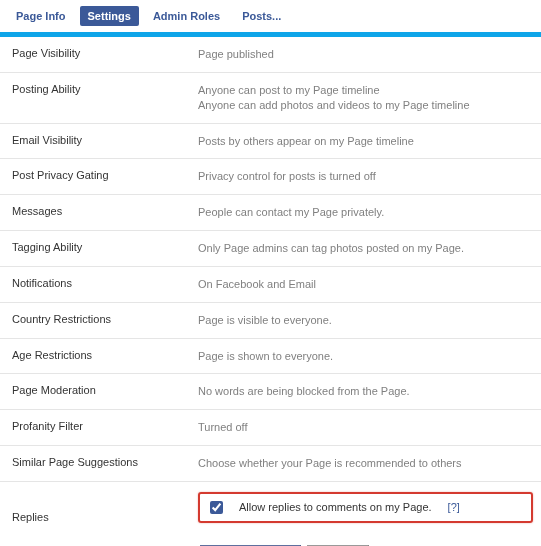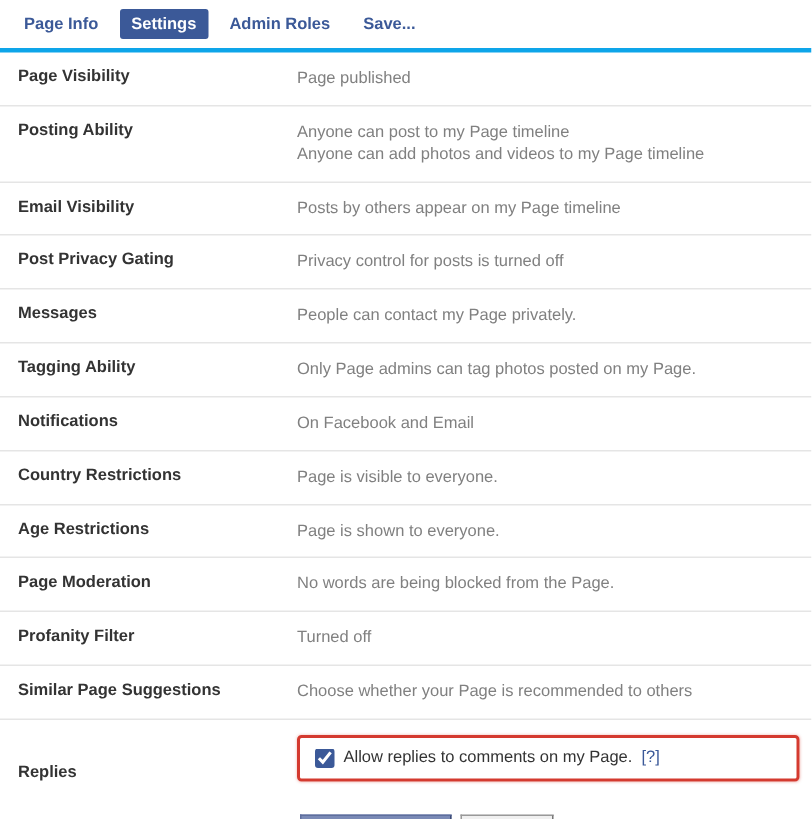--- a/index.html
+++ b/index.html
@@ -7,21 +7,21 @@
       font-family: "Lucida Grande", Tahoma, Verdana, Arial, sans-serif;
       font-size: 11px;
       color: #333;
       background: #fff;
       width: 541px;
     }
     .tabs {
       display: flex;
       gap: 6px;
       padding: 6px 8px 6px 8px;
-      border-bottom: 3px solid #0ea5e9;
+      border-bottom: 5px solid #0ea5e9;
     }
     .tab {
       color: #3b5998;
       font-weight: bold;
       padding: 4px 8px;
       cursor: pointer;
     }
     .tab.active {
       background: #3b5998;
       color: #fff;
@@ -29,21 +29,21 @@
     }
     .rows { }
     .row {
       display: flex;
       padding: 10px 8px 10px 12px;
       border-bottom: 1px solid #e5e5e5;
     }
     .row-label {
       flex: 0 0 186px;
       color: #333;
-      font-weight: bold;
+      font-weight: normal;
       font-size: 11px;
     }
     .row-value {
       flex: 1;
       color: #808080;
       font-size: 11px;
       line-height: 1.35;
     }
     .row-value div { }
     .replies-row {
@@ -51,21 +51,21 @@
       padding: 10px 8px 10px 12px;
       align-items: flex-end;
     }
     .replies-box {
       flex: 1;
       border: 2px solid #d43a2f;
       border-radius: 3px;
       padding: 7px 10px;
       display: flex;
       align-items: center;
-      gap: 6px;
+      gap: 16px;
       box-shadow: 0 0 2px rgba(212,58,47,0.4);
     }
     .checkbox {
       width: 13px;
       height: 13px;
       accent-color: #3b5998;
     }
     .replies-label {
       color: #333;
       font-size: 11px;
@@ -99,21 +99,21 @@
       border-color: #999 #777 #777 #999;
     }
   </style>
 </head>
 <body>
 
 <div class="tabs">
   <div class="tab">Page Info</div>
   <div class="tab active">Settings</div>
   <div class="tab">Admin Roles</div>
-  <div class="tab">Save...</div>
+  <div class="tab">Posts...</div>
 </div>
 
 <div class="rows">
 
   <div class="row">
     <div class="row-label">Page Visibility</div>
     <div class="row-value">Page published</div>
   </div>
 
   <div class="row">

